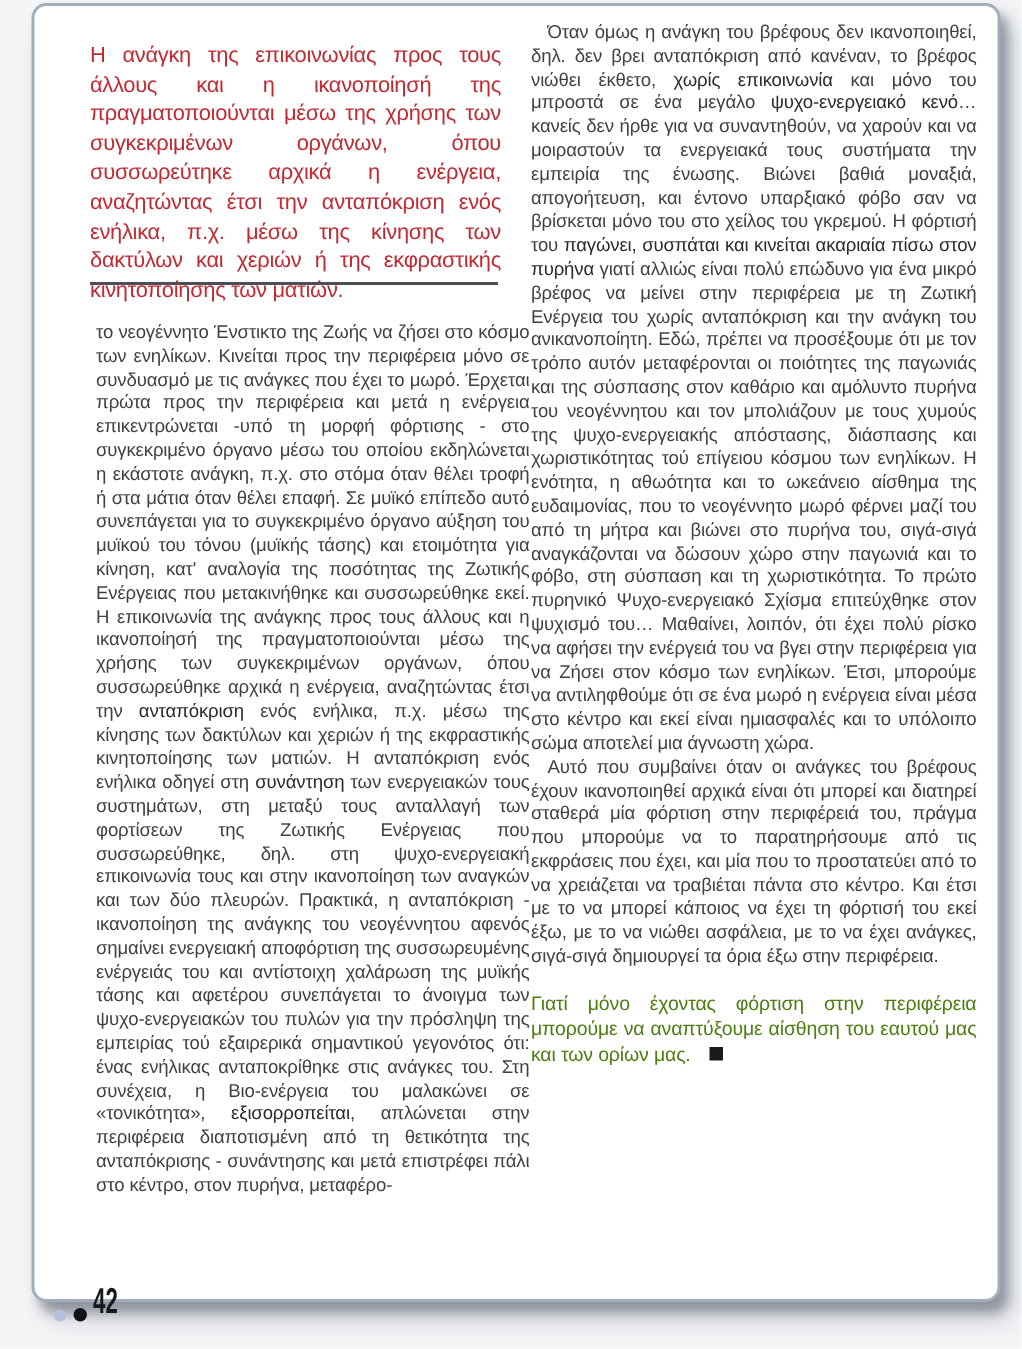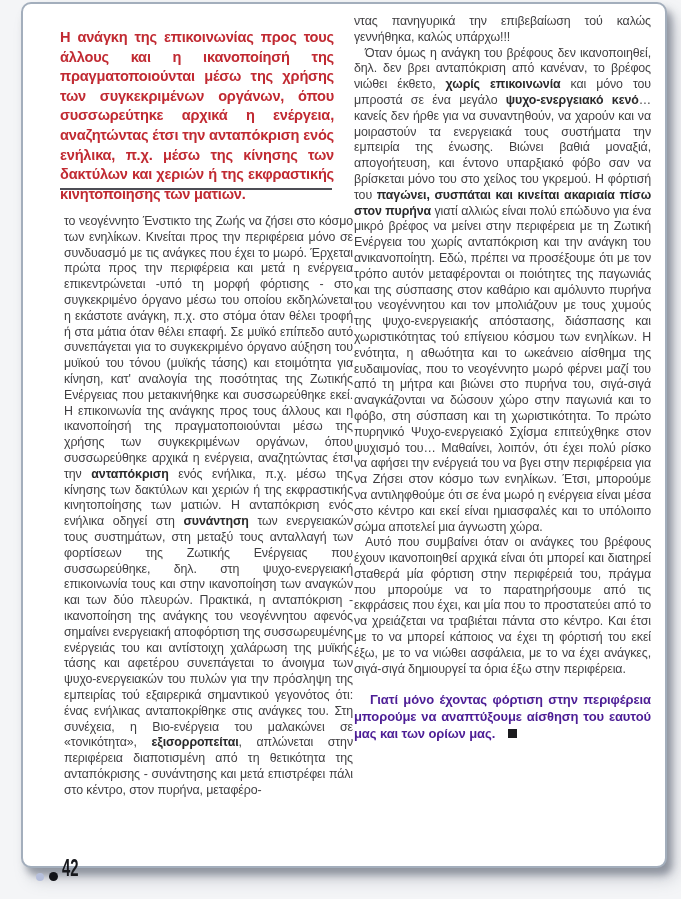--- a/index.html
+++ b/index.html
@@ -11,42 +11,42 @@
   }
   .sheet{
     position:absolute;left:21px;top:2px;width:646px;height:866px;
     background:#ffffff;
     border:2px solid #a3aebc;border-radius:10px;
     box-shadow:5px 7px 7px rgba(93,101,115,.55), 9px 12px 16px rgba(120,128,142,.32);
     box-sizing:border-box;
   }
   .pullquote{
     position:absolute;left:37px;top:24px;width:274px;
-    color:#c12a32;font-weight:bold;font-size:14.6px;line-height:19.6px;
+    color:#c12a32;font-weight:normal;font-size:14.6px;line-height:19.6px;
     text-align:justify;letter-spacing:-0.2px;
   }
   .rule{
     position:absolute;left:37px;top:184px;width:272px;height:2px;
     background:#4d4d55;
   }
   .col{
     position:absolute;
     color:#403f42;font-size:12.4px;line-height:15.8px;
     text-align:justify;letter-spacing:-0.1px;
   }
   .col p{margin:0;}
   .col p.indent{text-indent:11px;}
-  .col .b{font-weight:bold;color:#2a2a2c;}
+  .col .b{font-weight:normal;color:#2a2a2c;}
   .col-left{left:41px;top:210px;width:289px;}
   .col-right{left:331px;top:10px;width:297px;}
   .closing{
     margin-top:14px !important;
     font-weight:bold;color:#1f1f22;font-size:13px;line-height:17px;
   }
-  .closing .b{color:#4c1d95;margin-left:16px;}
+  .closing .b{color:#4d7c0f;}
   .endmark{
     display:inline-block;width:9px;height:9px;background:#1b1b1e;
     margin-left:9px;
   }
   .footer{position:absolute;left:0;top:848px;height:34px;width:120px;}
   .dot{position:absolute;border-radius:50%;}
   .dot1{left:13px;top:21px;width:8px;height:8px;background:#b6bfdb;}
   .dot2{left:26px;top:20px;width:9px;height:9px;background:#121318;}
   .pagenum{
     position:absolute;left:39px;top:2px;
@@ -62,21 +62,20 @@
 
   <div class="pullquote"><span class="b">Η ανάγκη της επικοινωνίας προς τους άλλους και η ικανοποίησή της πραγματοποιούνται μέσω της χρήσης των συγκεκριμένων οργάνων, όπου συσσωρεύτηκε αρχικά η ενέργεια, αναζητώντας έτσι την ανταπόκριση ενός ενήλικα, π.χ. μέσω της κίνησης των δακτύλων και χεριών ή της εκφραστικής κινητοποίησης των ματιών.</span></div>
 
   <div class="rule"></div>
 
   <div class="col col-left">
     <p><span>το νεογέννητο Ένστικτο της Ζωής να ζήσει στο κόσμο των ενηλίκων. Κινείται προς την περιφέρεια μόνο σε συνδυασμό με τις ανάγκες που έχει το μωρό. Έρχεται πρώτα προς την περιφέρεια και μετά η ενέργεια επικεντρώνεται -υπό τη μορφή φόρτισης - στο συγκεκριμένο όργανο μέσω του οποίου εκδηλώνεται η εκάστοτε ανάγκη, π.χ. στο στόμα όταν θέλει τροφή ή στα μάτια όταν θέλει επαφή. Σε μυϊκό επίπεδο αυτό συνεπάγεται για το συγκεκριμένο όργανο αύξηση του μυϊκού του τόνου (μυϊκής τάσης) και ετοιμότητα για κίνηση, κατ' αναλογία της ποσότητας της Ζωτικής Ενέργειας που μετακινήθηκε και συσσωρεύθηκε εκεί. Η επικοινωνία της ανάγκης προς τους άλλους και η ικανοποίησή της πραγματοποιούνται μέσω της χρήσης των συγκεκριμένων οργάνων, όπου συσσωρεύθηκε αρχικά η ενέργεια, αναζητώντας έτσι την </span><span class="b">ανταπόκριση</span><span> ενός ενήλικα, π.χ. μέσω της κίνησης των δακτύλων και χεριών ή της εκφραστικής κινητοποίησης των ματιών. Η ανταπόκριση ενός ενήλικα οδηγεί στη </span><span class="b">συνάντηση</span><span> των ενεργειακών τους συστημάτων, στη μεταξύ τους ανταλλαγή των φορτίσεων της Ζωτικής Ενέργειας που συσσωρεύθηκε, δηλ. στη ψυχο-ενεργειακή επικοινωνία τους και στην ικανοποίηση των αναγκών και των δύο πλευρών. Πρακτικά, η ανταπόκριση - ικανοποίηση της ανάγκης του νεογέννητου αφενός σημαίνει ενεργειακή αποφόρτιση της συσσωρευμένης ενέργειάς του και αντίστοιχη χαλάρωση της μυϊκής τάσης και αφετέρου συνεπάγεται το άνοιγμα των ψυχο-ενεργειακών του πυλών για την πρόσληψη της εμπειρίας τού εξαιρερικά σημαντικού γεγονότος ότι: ένας ενήλικας ανταποκρίθηκε στις ανάγκες του. Στη συνέχεια, η Βιο-ενέργεια του μαλακώνει σε «τονικότητα», </span><span class="b">εξισορροπείται</span><span>, απλώνεται στην περιφέρεια διαποτισμένη από τη θετικότητα της ανταπόκρισης - συνάντησης και μετά επιστρέφει πάλι στο κέντρο, στον πυρήνα, μεταφέρο-</span></p>
   </div>
 
   <div class="col col-right">
-    <p><span>ντας πανηγυρικά την επιβεβαίωση τού καλώς γεννήθηκα, καλώς υπάρχω!!!</span></p>
     <p class="indent"><span>Όταν όμως η ανάγκη του βρέφους δεν ικανοποιηθεί, δηλ. δεν βρει ανταπόκριση από κανέναν, το βρέφος νιώθει έκθετο, </span><span class="b">χωρίς επικοινωνία</span><span> και μόνο του μπροστά σε ένα μεγάλο </span><span class="b">ψυχο-ενεργειακό κενό</span><span>… κανείς δεν ήρθε για να συναντηθούν, να χαρούν και να μοιραστούν τα ενεργειακά τους συστήματα την εμπειρία της ένωσης. Βιώνει βαθιά μοναξιά, απογοήτευση, και έντονο υπαρξιακό φόβο σαν να βρίσκεται μόνο του στο χείλος του γκρεμού. Η φόρτισή του </span><span class="b">παγώνει, συσπάται και κινείται ακαριαία πίσω στον πυρήνα</span><span> γιατί αλλιώς είναι πολύ επώδυνο για ένα μικρό βρέφος να μείνει στην περιφέρεια με τη Ζωτική Ενέργεια του χωρίς ανταπόκριση και την ανάγκη του ανικανοποίητη. Εδώ, πρέπει να προσέξουμε ότι με τον τρόπο αυτόν μεταφέρονται οι ποιότητες της παγωνιάς και της σύσπασης στον καθάριο και αμόλυντο πυρήνα του νεογέννητου και τον μπολιάζουν με τους χυμούς της ψυχο-ενεργειακής απόστασης, διάσπασης και χωριστικότητας τού επίγειου κόσμου των ενηλίκων. Η ενότητα, η αθωότητα και το ωκεάνειο αίσθημα της ευδαιμονίας, που το νεογέννητο μωρό φέρνει μαζί του από τη μήτρα και βιώνει στο πυρήνα του, σιγά-σιγά αναγκάζονται να δώσουν χώρο στην παγωνιά και το φόβο, στη σύσπαση και τη χωριστικότητα. Το πρώτο πυρηνικό Ψυχο-ενεργειακό Σχίσμα επιτεύχθηκε στον ψυχισμό του… Μαθαίνει, λοιπόν, ότι έχει πολύ ρίσκο να αφήσει την ενέργειά του να βγει στην περιφέρεια για να Ζήσει στον κόσμο των ενηλίκων. Έτσι, μπορούμε να αντιληφθούμε ότι σε ένα μωρό η ενέργεια είναι μέσα στο κέντρο και εκεί είναι ημιασφαλές και το υπόλοιπο σώμα αποτελεί μια άγνωστη χώρα.</span></p>
     <p class="indent"><span>Αυτό που συμβαίνει όταν οι ανάγκες του βρέφους έχουν ικανοποιηθεί αρχικά είναι ότι μπορεί και διατηρεί σταθερά μία φόρτιση στην περιφέρειά του, πράγμα που μπορούμε να το παρατηρήσουμε από τις εκφράσεις που έχει, και μία που το προστατεύει από το να χρειάζεται να τραβιέται πάντα στο κέντρο. Και έτσι με το να μπορεί κάποιος να έχει τη φόρτισή του εκεί έξω, με το να νιώθει ασφάλεια, με το να έχει ανάγκες, σιγά-σιγά δημιουργεί τα όρια έξω στην περιφέρεια.</span></p>
     <p class="closing">
       <span><span class="b">Γιατί μόνο έχοντας φόρτιση στην περιφέρεια μπορούμε να αναπτύξουμε αίσθηση του εαυτού μας και των ορίων μας.</span></span>
       <span class="endmark"></span>
     </p>
   </div>
 
   <div class="footer">
     <span class="dot dot1"></span>

